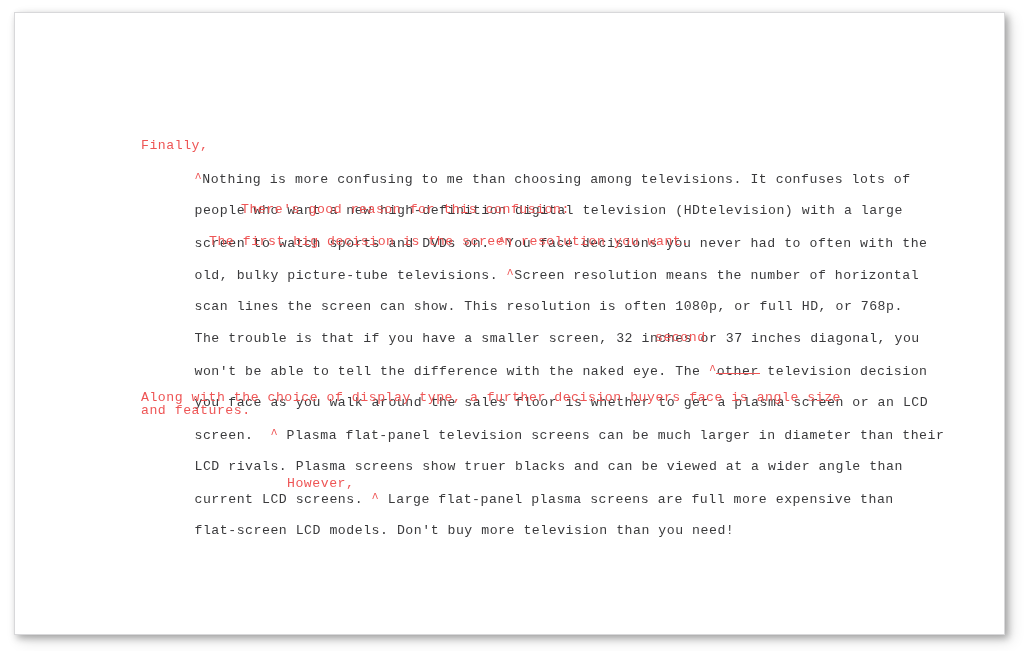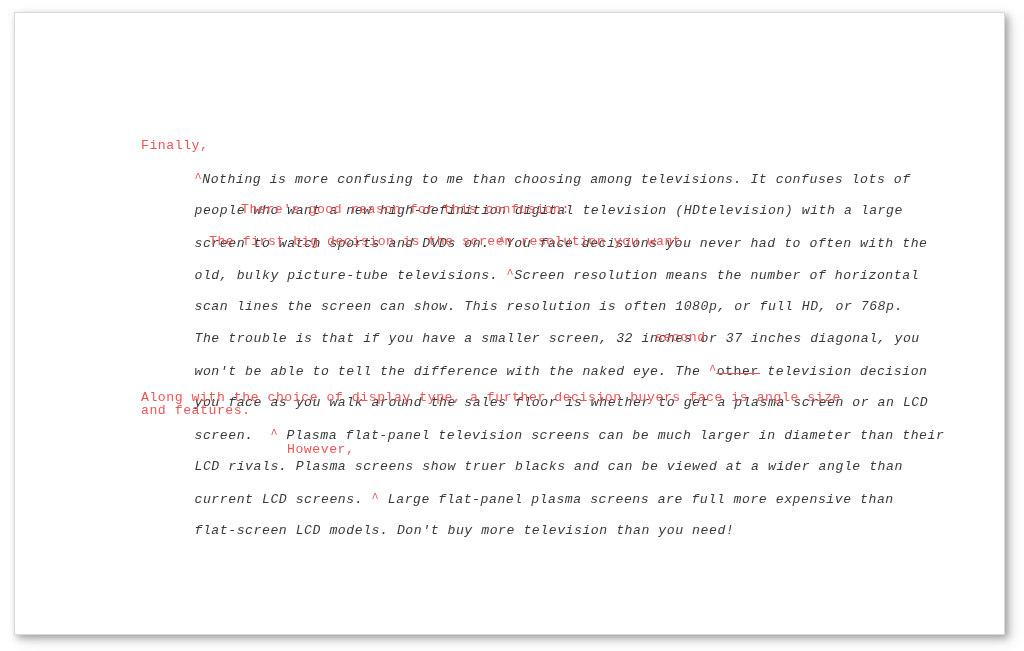--- a/index.html
+++ b/index.html
@@ -36,21 +36,20 @@
     position: relative;
     height: 32px;
     font-size: 13.2px;
     letter-spacing: 0.52px;
     color: #3a3a3c;
     white-space: pre;
     line-height: 32px;
   }
   .para-line .body-text {
     display: inline;
-    font-style: italic;
   }
   .caret {
     color: #ee5555;
     font-size: 12px;
     vertical-align: 1px;
   }
   .struck {
     position: relative;
     display: inline-block;
   }
@@ -127,17 +126,17 @@
       <div class="para-line">
         <span class="body-text">flat-screen LCD models. Don't buy more television than you need!</span>
       </div>
 
       <div class="annot" style="left:14px;  top:8px;">Finally,</div>
       <div class="annot" style="left:114px; top:72px;text-align:right;">There's good reason for this confusion:</div>
       <div class="annot" style="left:82px;  top:104px;">The first big decision is the screen resolution you want.</div>
       <div class="annot" style="left:528px; top:200px;">second</div>
       <div class="annot" style="left:14px;  top:260px;">Along with the choice of display type, a further decision buyers face is angle size</div>
       <div class="annot" style="left:14px;  top:273px;">and features.</div>
-      <div class="annot" style="left:160px; top:312px;">However,</div>
+      <div class="annot" style="left:160px; top:346px;">However,</div>
 
     </div>
   </div>
 </div>
 
 </body></html>

